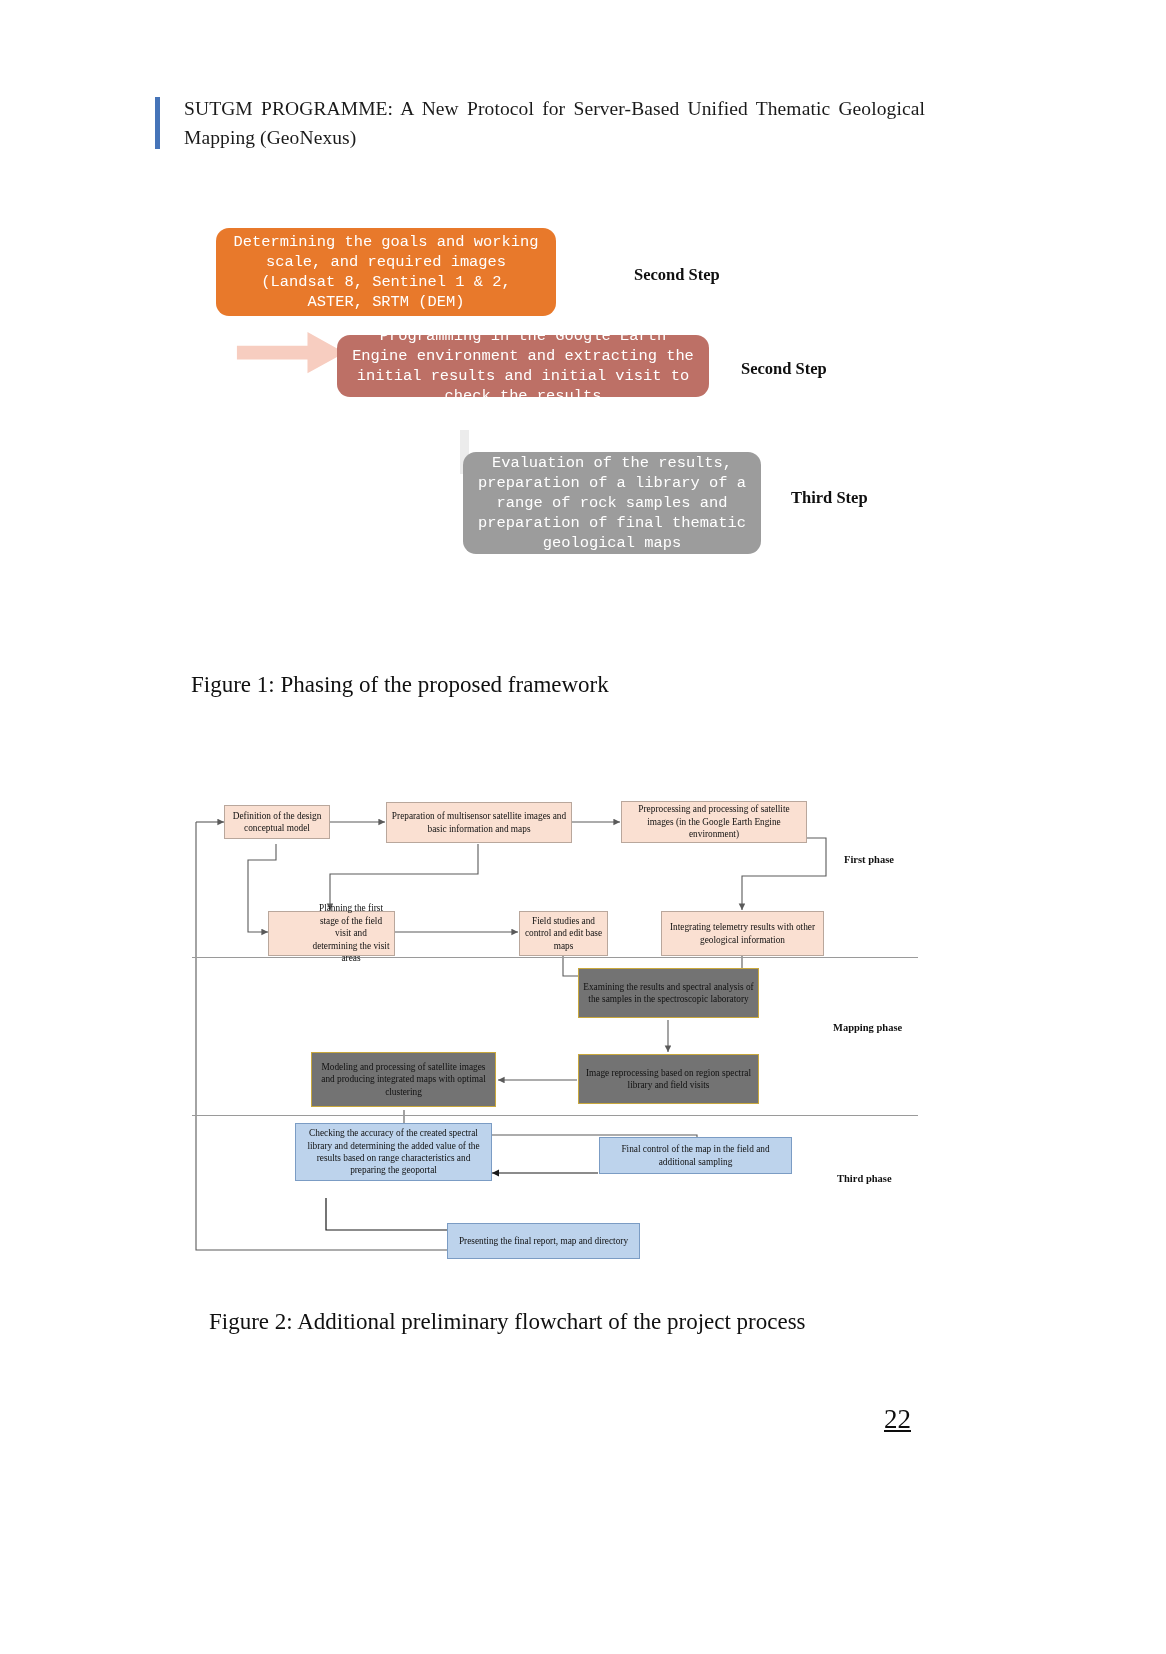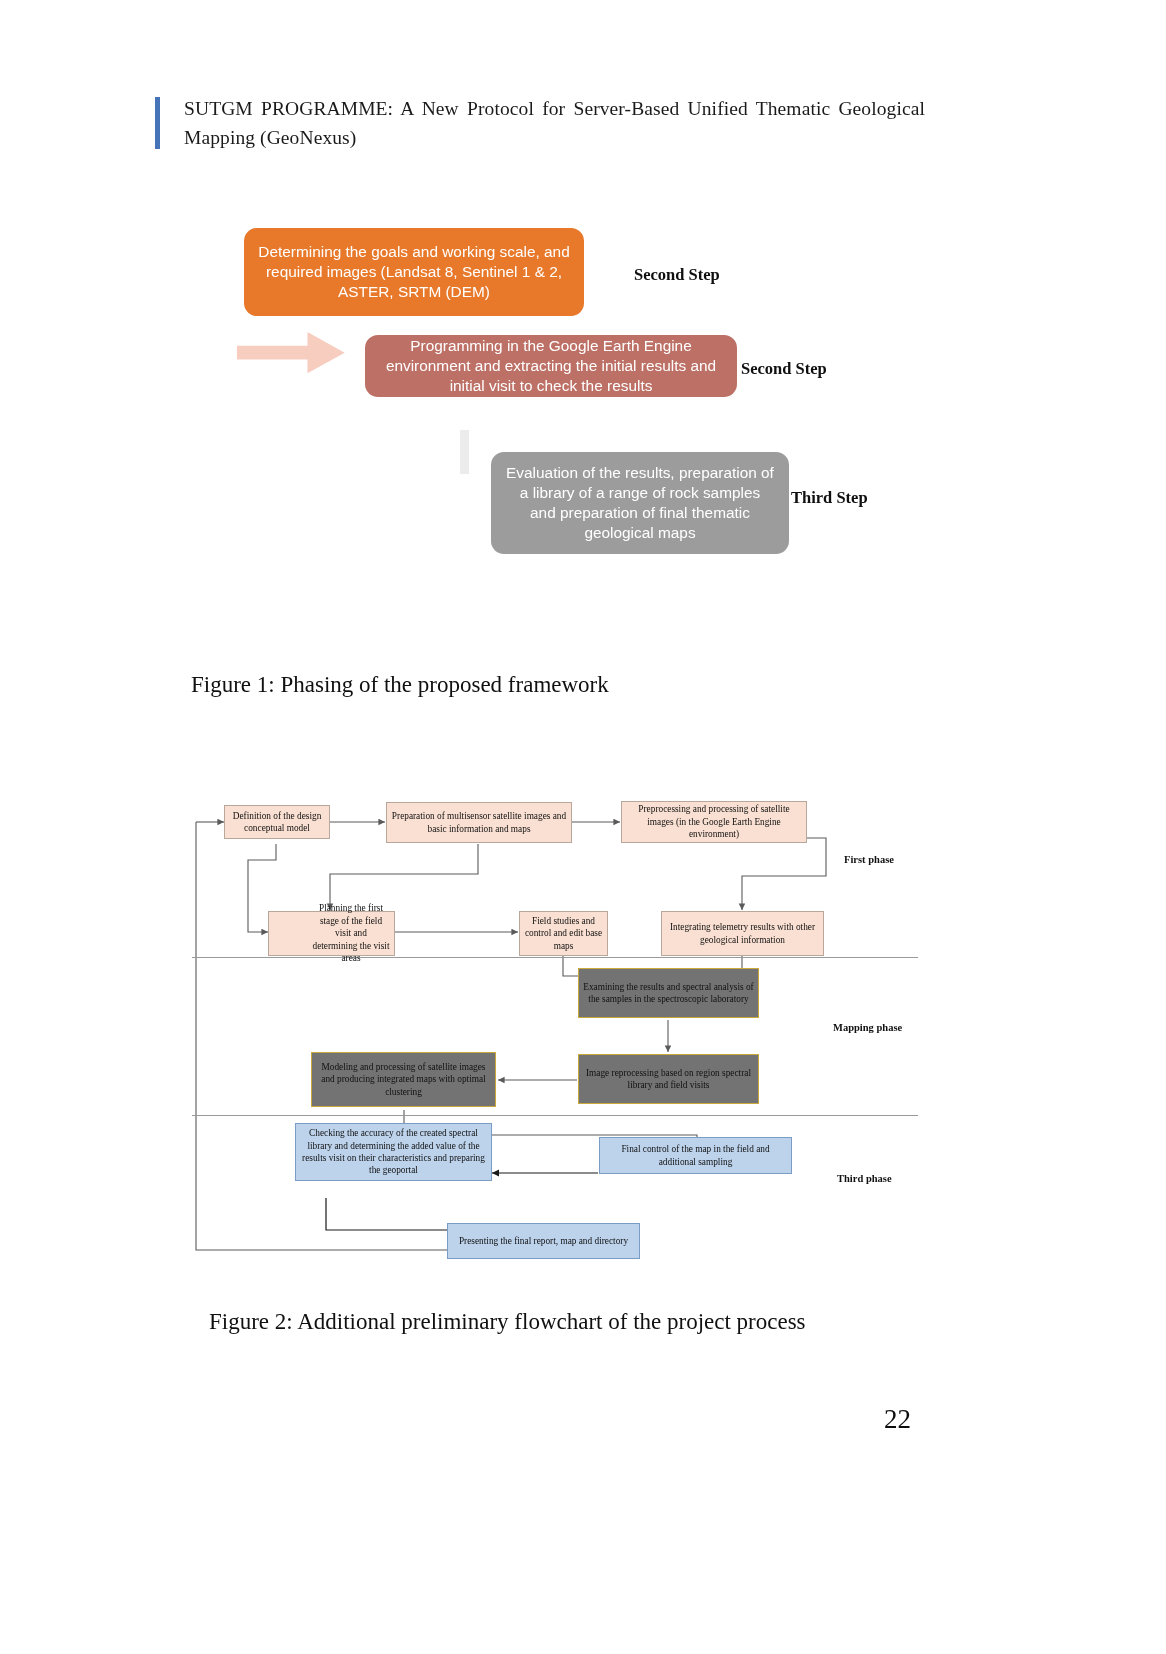--- a/index.html
+++ b/index.html
@@ -48,30 +48,29 @@
     position: absolute;
     left: 0;
     top: 210px;
     width: 1166px;
     height: 380px;
   }
   .step-box {
     position: absolute;
     border-radius: 13px;
     color: #ffffff;
-    font-family: Liberation Sans, sans-serif;
+    font-family: Liberation Mono, monospace;
     font-size: 15.4px;
     line-height: 1.30;
     text-align: center;
     display: flex;
     align-items: center;
     justify-content: center;
     padding: 6px 14px;
     box-sizing: border-box;
-    margin-left: 28px;
   }
   #step1-box {
     left: 216px; top: 18px;
     width: 340px; height: 88px;
     background: #e8792b;
   }
   #step2-box {
     left: 337px; top: 125px;
     width: 372px; height: 62px;
     background: #bd7066;
@@ -166,20 +165,21 @@
   }
 
   
   #page-number {
     position: absolute;
     left: 884px;
     top: 1404px;
     font-family: "Liberation Serif", serif;
     font-size: 27px;
     color: #0d0d0d;
+    text-decoration: underline;
   }
 </style>
 </head>
 <body>
 
 <div class="page-header">
   <div class="header-bar"></div>
   <div class="header-text">SUTGM PROGRAMME: A New Protocol for Server-Based Unified Thematic Geological Mapping (GeoNexus)</div>
 </div>
 
@@ -275,21 +275,21 @@
   <div class="phase-label" style="left:844px; top:74px;">First phase</div>
 
   <div class="fc-box ph2" style="left:578px; top:188px; width:181px; height:50px;">Examining the results and spectral analysis of the samples in the spectroscopic laboratory</div>
 
   <div class="fc-box ph2" style="left:311px; top:272px; width:185px; height:55px;">Modeling  and processing of satellite images and producing integrated maps with optimal clustering</div>
 
   <div class="fc-box ph2" style="left:578px; top:274px; width:181px; height:50px;">Image reprocessing based on region spectral library and field visits</div>
 
   <div class="phase-label" style="left:833px; top:242px;">Mapping phase</div>
 
-  <div class="fc-box ph3" style="left:295px; top:343px; width:197px; height:58px;">Checking the accuracy of the created spectral library and determining the added value of the results visit on their characteristics and preparing the geoportal</div>
+  <div class="fc-box ph3" style="left:295px; top:343px; width:197px; height:58px;">Checking the accuracy of the created spectral library and determining the added value of the results based on range characteristics and preparing the geoportal</div>
 
   <div class="fc-box ph3" style="left:599px; top:357px; width:193px; height:37px;">Final control of the map in the field  and additional  sampling</div>
 
   <div class="fc-box ph3" style="left:447px; top:443px; width:193px; height:36px;">Presenting the final report, map and directory</div>
 
   <div class="phase-label" style="left:837px; top:393px;">Third  phase</div>
 </div>
 
 <div class="fig-caption" id="fig2-caption">Figure 2: Additional preliminary flowchart of the project process</div>
 

